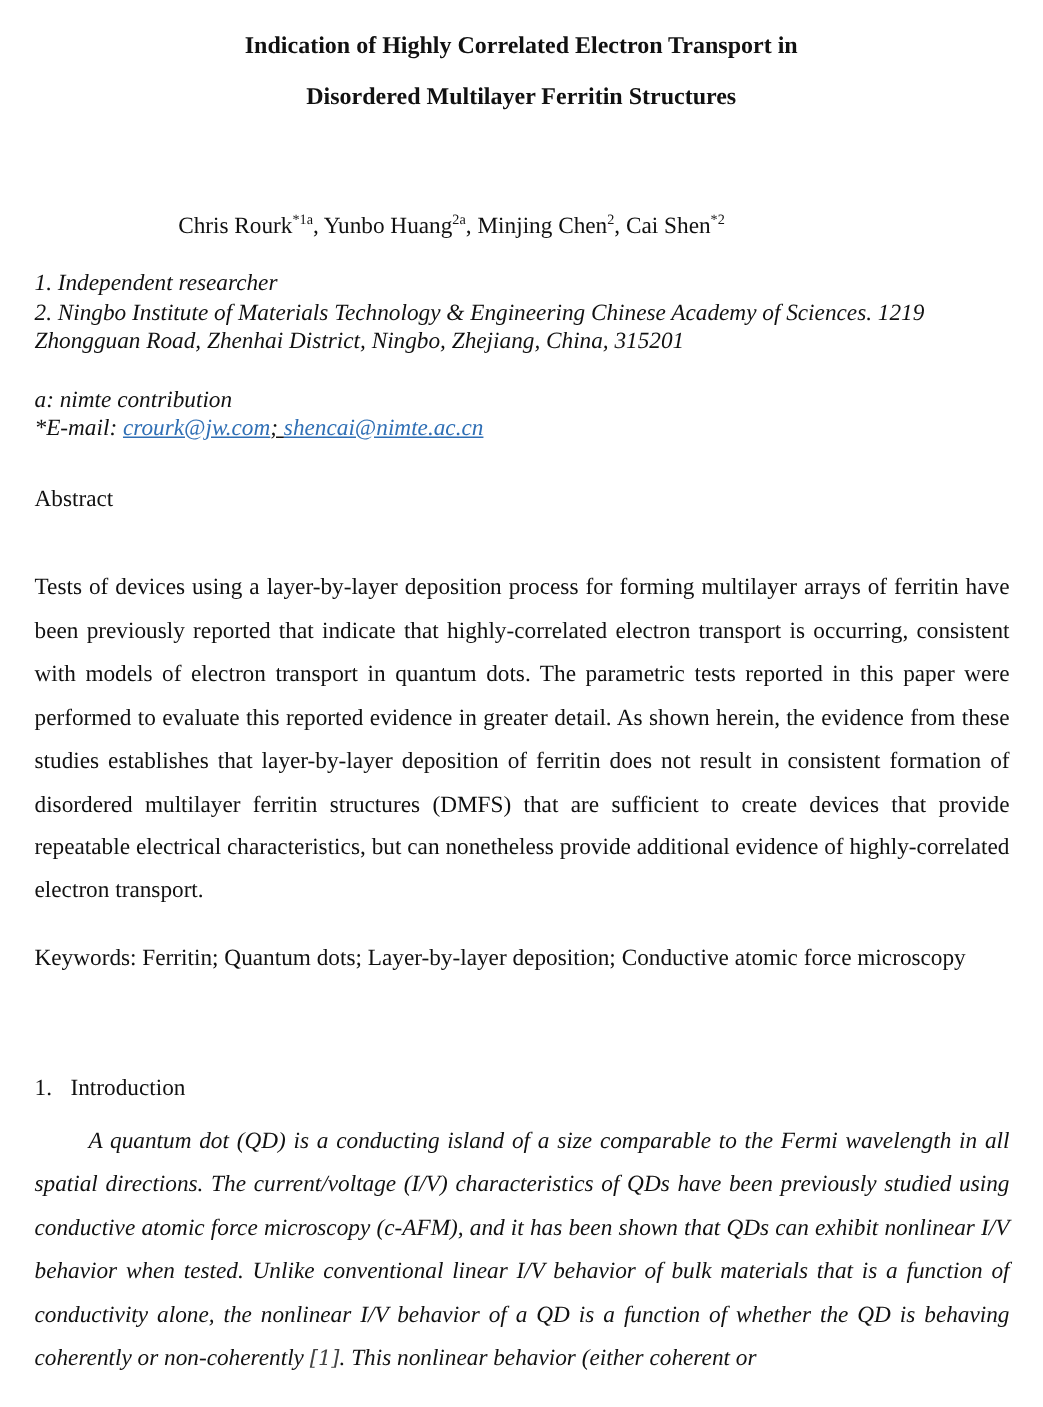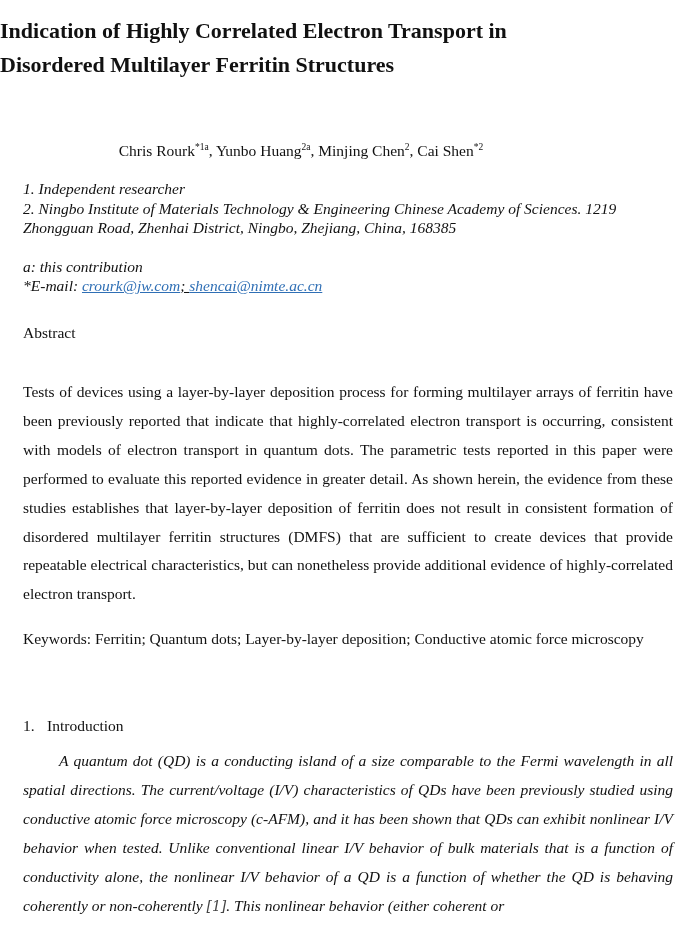--- a/index.html
+++ b/index.html
@@ -2,22 +2,22 @@
 <html><head>
 <meta charset="utf-8">
 <style>
   html, body { margin: 0; padding: 0; background: #ffffff; }
   body {
     width: 695px; height: 938px; overflow: hidden; position: relative;
     font-family: "Liberation Serif", "DejaVu Serif", serif;
     color: #111111;
   }
   .title {
-    position: absolute; left: 0; width: 695px; text-align: left;
-    font-weight: bold; font-size: 22px; line-height: 22px;
+    position: absolute; left: 0; width: 695px; text-align: center;
+    font-weight: bold; font-size: 16px; line-height: 22px;
   }
   .t1 { top: 20px; }
   .t2 { top: 54px; }
   .authors {
     position: absolute; top: 141px; left: 0; width: 602px; text-align: center;
     font-size: 15.5px; line-height: 20px;
   }
   .authors sup { font-size: 9.5px; vertical-align: 6px; line-height: 0; }
   .aff {
     position: absolute; left: 23px; font-style: italic; font-size: 15.5px; line-height: 20px;
@@ -52,22 +52,22 @@
 
 <div class="title t1">Indication of Highly Correlated Electron Transport in</div>
 <div class="title t2">Disordered Multilayer Ferritin Structures</div>
 
 <div class="authors">
   <span>Chris Rourk</span><sup>*1a</sup><span>, </span><span>Yunbo Huang</span><sup>2a</sup><span>, </span><span>Minjing Chen</span><sup>2</sup><span>, </span><span>Cai Shen</span><sup>*2</sup>
 </div>
 
 <div class="aff a1">1. Independent researcher</div>
 <div class="aff a2">2. Ningbo Institute of Materials Technology &amp; Engineering Chinese Academy of Sciences. 1219</div>
-<div class="aff a3">Zhongguan Road, Zhenhai District, Ningbo, Zhejiang, China, 168385</div>
-<div class="aff a4">a: this contribution</div>
+<div class="aff a3">Zhongguan Road, Zhenhai District, Ningbo, Zhejiang, China, 315201</div>
+<div class="aff a4">a: nimte contribution</div>
 <div class="aff a5">
   <span>*E-mail: </span><a class="email">crourk@jw.com</a><span class="sep">; </span><a class="email">shencai@nimte.ac.cn</a>
 </div>
 
 <div class="heading h-abs">Abstract</div>
 <div class="para abs">Tests of devices using a layer-by-layer deposition process for forming multilayer arrays of ferritin have been previously reported that indicate that highly-correlated electron transport is occurring, consistent with models of electron transport in quantum dots.  The parametric tests reported in this paper were performed to evaluate this reported evidence in greater detail.  As shown herein, the evidence from these studies establishes that layer-by-layer deposition of ferritin does not result in consistent formation of disordered multilayer ferritin structures (DMFS) that are sufficient to create devices that provide repeatable electrical characteristics, but can nonetheless provide additional evidence of highly-correlated electron transport.</div>
 
 <div class="para kw"><b>Keywords</b><span>: Ferritin; Quantum dots; Layer-by-layer deposition; Conductive atomic force microscopy</span></div>
 
 <div class="heading h-intro"><span class="num">1.</span><span>Introduction</span></div>

